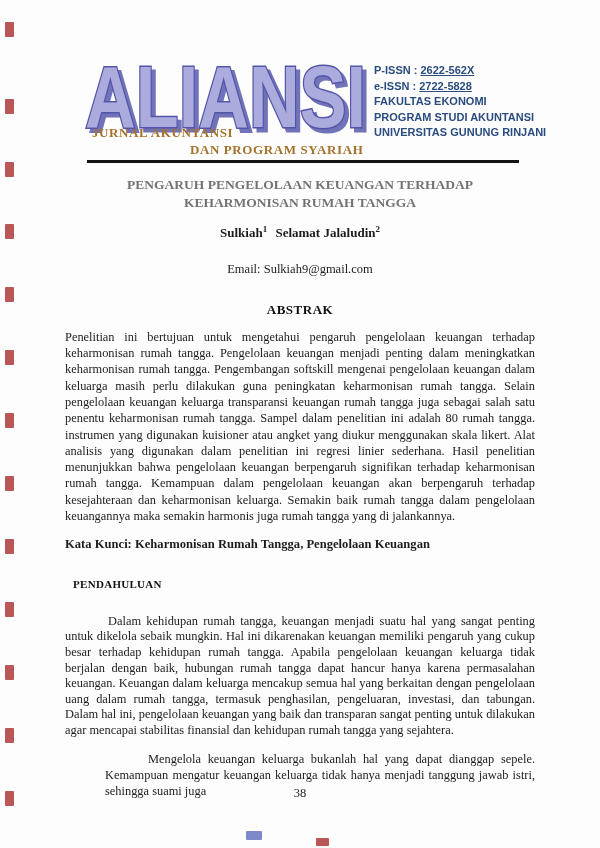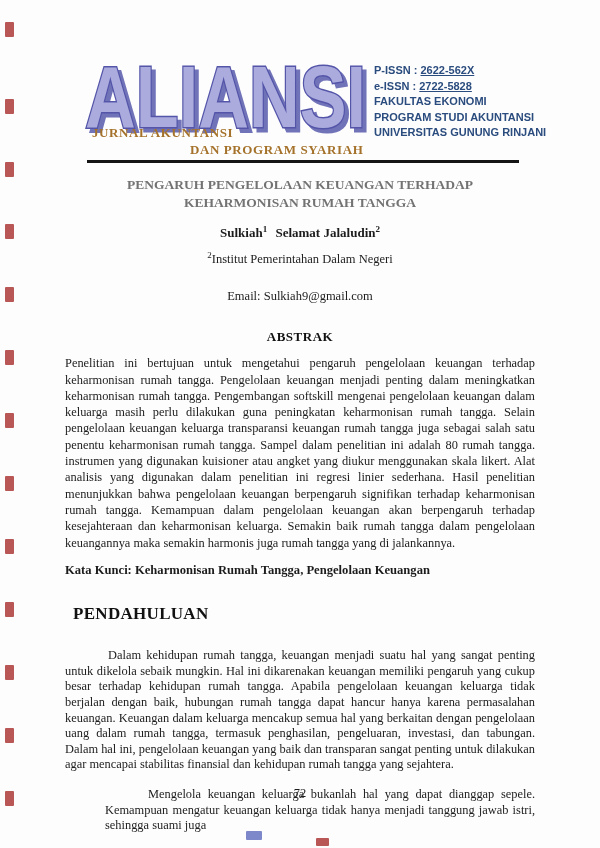--- a/index.html
+++ b/index.html
@@ -82,21 +82,21 @@
 
   .abstract-heading {
     margin-top: 25px; text-align: center;
     font-weight: bold; font-size: 13px; letter-spacing: 0.5px; color: #111;
   }
   .abstract-body { margin-top: 7px; text-align: justify; line-height: 16.3px; }
   .keywords { margin-top: 7px; font-weight: bold; font-size: 12.6px; }
 
   .section-heading {
     margin-top: 26px; margin-left: 8px;
-    font-weight: bold; font-size: 17px; letter-spacing: 0.3px; color: #111;
+    font-weight: bold; font-size: 11px; letter-spacing: 0.3px; color: #111;
   }
   .para {
     margin-top: 24px; text-align: justify;
     line-height: 15.6px; text-indent: 43px;
   }
   .para.second { margin-top: 14px; margin-left: 40px; }
 
   .page-number {
     position: absolute; top: 786px; left: 0;
     width: 600px; text-align: center; font-size: 12.5px;
@@ -153,34 +153,33 @@
   <div class="article">
 
     <h1 class="article-title">PENGARUH PENGELOLAAN KEUANGAN TERHADAP KEHARMONISAN RUMAH TANGGA</h1>
 
     <div class="authors">
       <span class="author"><span>Sulkiah</span><sup>1</sup></span>
       <span class="author"><span>Selamat Jalaludin</span><sup>2</sup></span>
     </div>
 
     <div class="affiliations">
-      <div><sup>2</sup><span>Institut Pemerintahan Dalam Negeri</span></div>
     </div>
 
     <div class="email-line">Email: Sulkiah9@gmail.com</div>
 
     <h2 class="abstract-heading">ABSTRAK</h2>
 
     <p class="abstract-body">Penelitian ini bertujuan untuk mengetahui pengaruh pengelolaan keuangan terhadap keharmonisan rumah tangga. Pengelolaan keuangan menjadi penting dalam meningkatkan keharmonisan rumah tangga. Pengembangan softskill mengenai pengelolaan keuangan dalam keluarga masih perlu dilakukan guna peningkatan keharmonisan rumah tangga. Selain pengelolaan keuangan keluarga transparansi keuangan rumah tangga juga sebagai salah satu penentu keharmonisan rumah tangga. Sampel dalam penelitian ini adalah 80 rumah tangga. instrumen yang digunakan kuisioner atau angket yang diukur menggunakan skala likert. Alat analisis yang digunakan dalam penelitian ini regresi linier sederhana. Hasil penelitian menunjukkan bahwa pengelolaan keuangan berpengaruh signifikan terhadap keharmonisan rumah tangga. Kemampuan dalam pengelolaan keuangan akan berpengaruh terhadap kesejahteraan dan keharmonisan keluarga. Semakin baik rumah tangga dalam pengelolaan keuangannya maka semakin harmonis juga rumah tangga yang di jalankannya.</p>
 
     <p class="keywords">Kata Kunci: Keharmonisan Rumah Tangga, Pengelolaan Keuangan</p>
 
     <h2 class="section-heading">PENDAHULUAN</h2>
 
     <p class="para">Dalam kehidupan rumah tangga, keuangan menjadi suatu hal yang sangat penting untuk dikelola sebaik mungkin. Hal ini dikarenakan keuangan memiliki pengaruh yang cukup besar terhadap kehidupan rumah tangga. Apabila pengelolaan keuangan keluarga tidak berjalan dengan baik, hubungan rumah tangga dapat hancur hanya karena permasalahan keuangan. Keuangan dalam keluarga mencakup semua hal yang berkaitan dengan pengelolaan uang dalam rumah tangga, termasuk penghasilan, pengeluaran, investasi, dan tabungan. Dalam hal ini, pengelolaan keuangan yang baik dan transparan sangat penting untuk dilakukan agar mencapai stabilitas finansial dan kehidupan rumah tangga yang sejahtera.</p>
 
     <p class="para second">Mengelola keuangan keluarga bukanlah hal yang dapat dianggap sepele. Kemampuan mengatur keuangan keluarga tidak hanya menjadi tanggung jawab istri, sehingga suami juga</p>
 
   </div>
 
-  <div class="page-number">72</div>
+  <div class="page-number">38</div>
 
 </div>
 
 </body></html>

